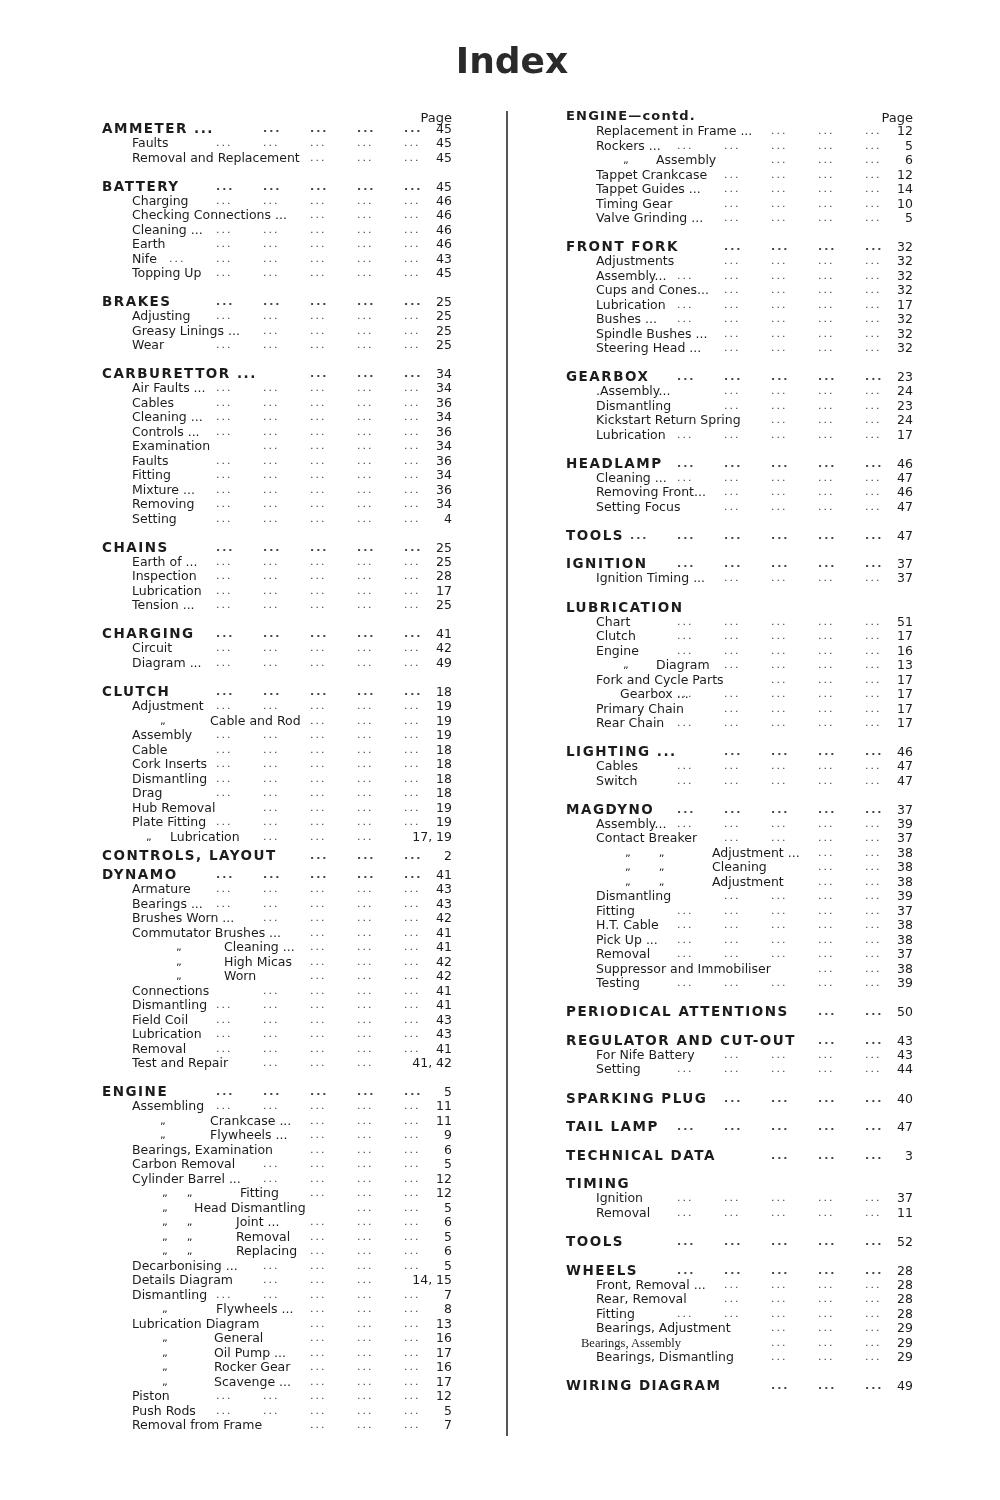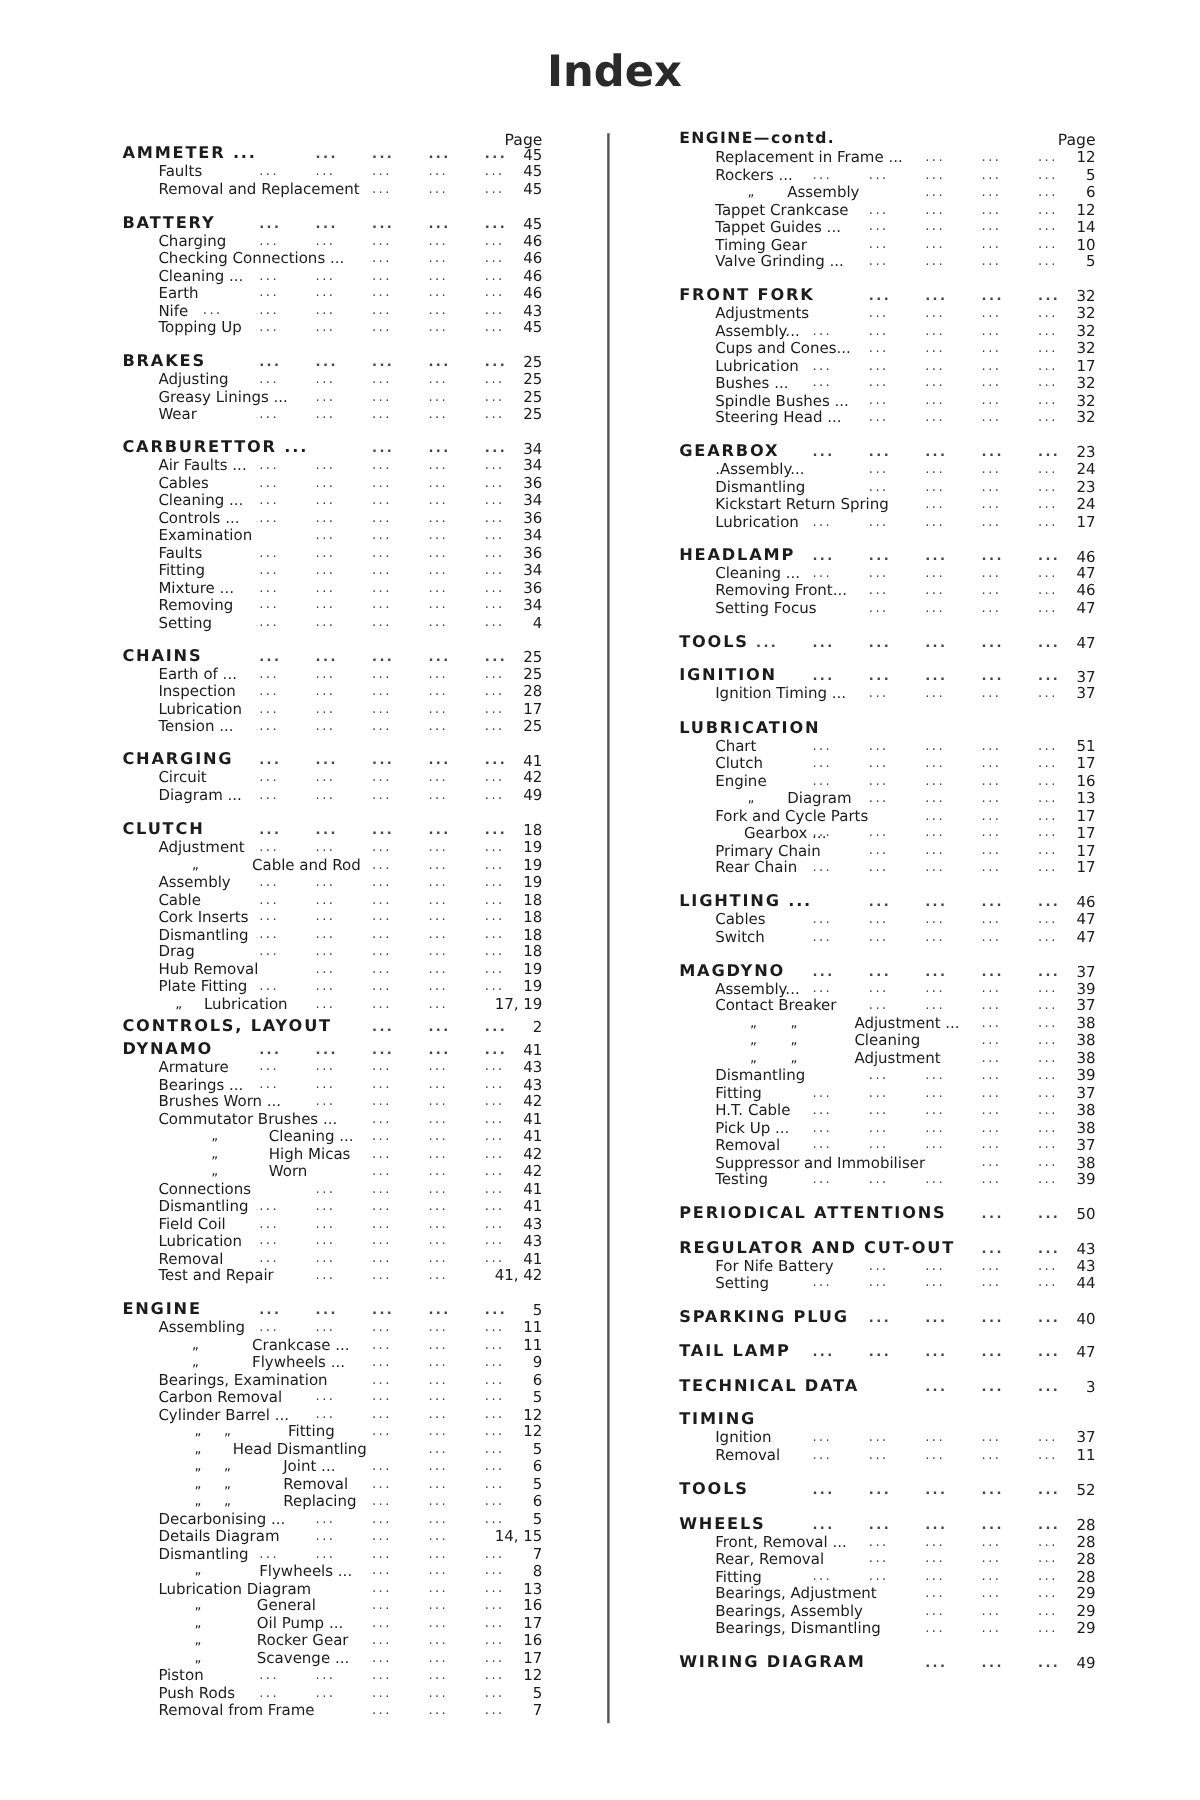--- a/index.html
+++ b/index.html
@@ -1663,21 +1663,21 @@
         <div class="row">
           <span class="label" style="left: 33px;">Bearings, Adjustment</span>
           <span class="dots" style="right: 0px; left: 0px; position: absolute;">
             <span style="position: absolute; left: 302px;">...</span>
             <span style="position: absolute; left: 255px;">...</span>
             <span style="position: absolute; left: 208px;">...</span>
           </span>
           <span class="page">29</span>
         </div>
         <div class="row">
-          <span class="label" style="left: 33px;">Bearings, Assembly</span>
+          <span class="label" style="left: 18px; font-family: Liberation Serif, serif;">Bearings, Assembly</span>
           <span class="dots" style="right: 0px; left: 0px; position: absolute;">
             <span style="position: absolute; left: 302px;">...</span>
             <span style="position: absolute; left: 255px;">...</span>
             <span style="position: absolute; left: 208px;">...</span>
           </span>
           <span class="page">29</span>
         </div>
         <div class="row">
           <span class="label" style="left: 33px;">Bearings, Dismantling</span>
           <span class="dots" style="right: 0px; left: 0px; position: absolute;">

